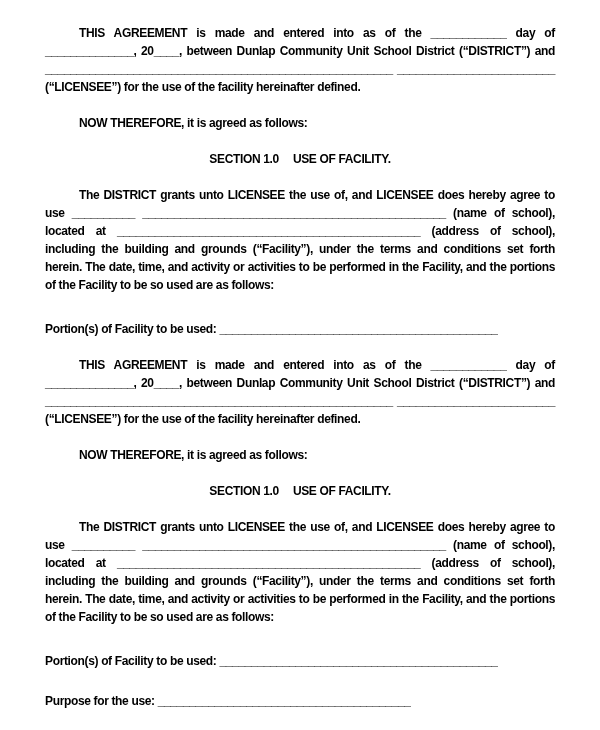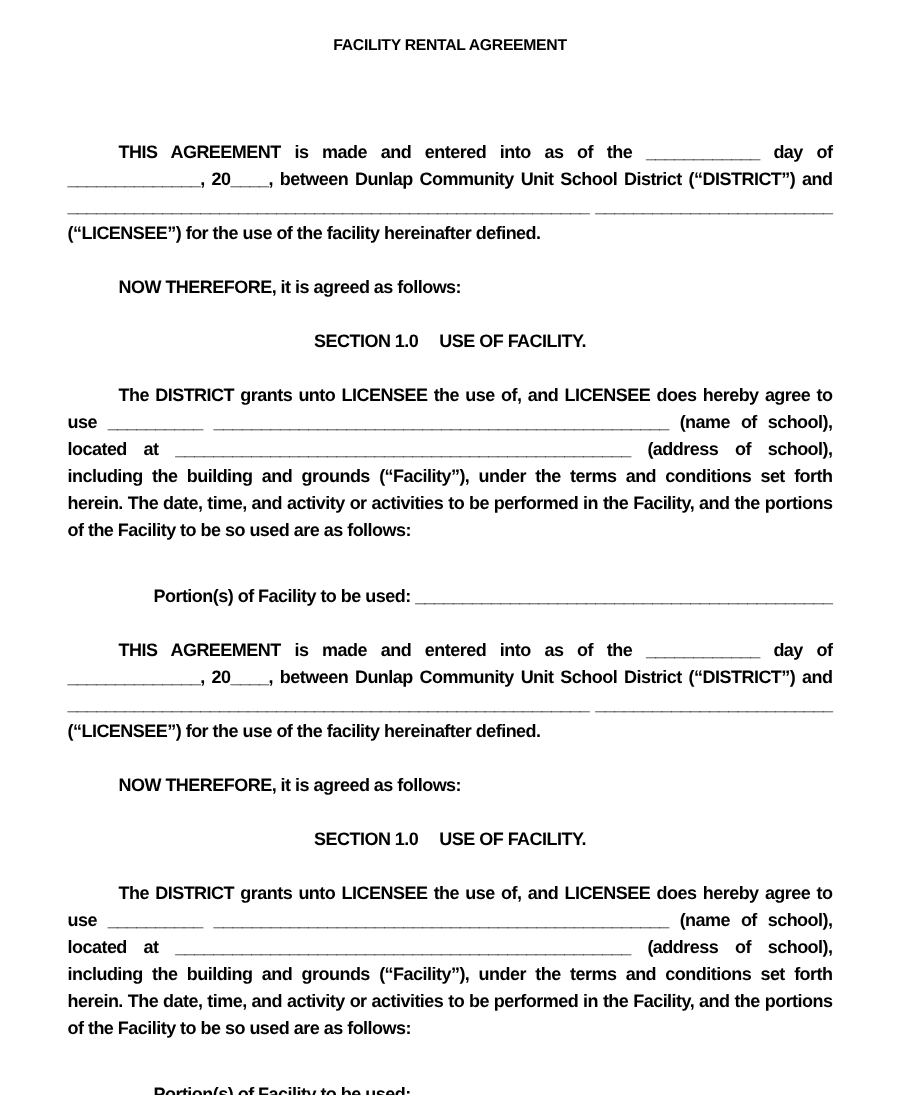--- a/index.html
+++ b/index.html
@@ -34,30 +34,29 @@
     word-break: break-word;
     margin-bottom: 18px;
   }
   .indent { text-indent: 34px; }
   .section-head {
     text-align: center;
   }
   .section-head .section-title-span {
     margin-left: 14px;
   }
-  .portion-line { margin-top: 26px; text-align: right; }
+  .portion-line { margin-top: 26px; text-align: left; }
   .repeat-block-start { margin-top: 14px; }
   .purpose-line { margin-top: 22px; text-align: left; margin-bottom: 0; }
 </style>
 </head>
 <body>
 
 <div class="page">
 
-  <h1 class="title">FACILITY RENTAL AGREEMENT</h1>
 
   <p class="para indent">THIS AGREEMENT is made and entered into as of the ____________ day of ______________, 20____, between Dunlap Community Unit School District (“DISTRICT”) and _______________________________________________________ _________________________ (“LICENSEE”) for the use of the facility hereinafter defined.</p>
 
   <p class="para indent">NOW THEREFORE, it is agreed as follows:</p>
 
   <p class="para section-head"><span>SECTION 1.0</span><span class="section-title-span">USE OF FACILITY.</span></p>
 
   <p class="para indent">The DISTRICT grants unto LICENSEE the use of, and LICENSEE does hereby agree to use __________ ________________________________________________ (name of school), located at ________________________________________________ (address of school), including the building and grounds (“Facility”), under the terms and conditions set forth herein.  The date, time, and activity or activities to be performed in the Facility, and the portions of the Facility to be so used are as follows:</p>
 
   <p class="para portion-line"><span>Portion(s) of Facility to be used:</span> <span>____________________________________________</span></p>

